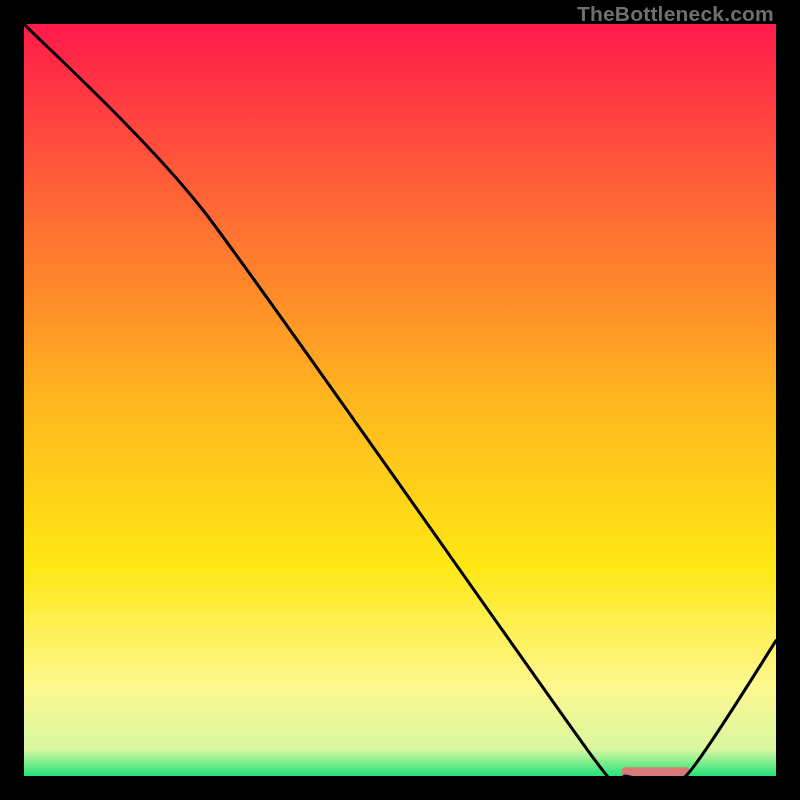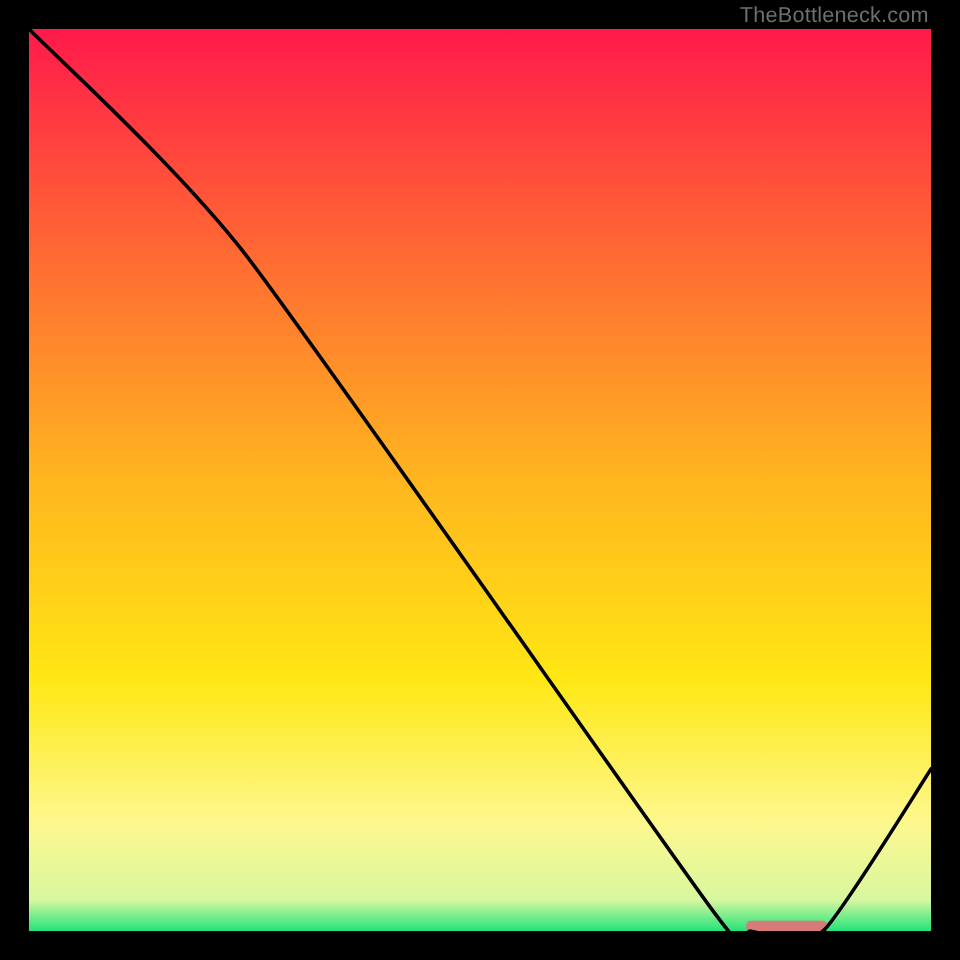--- a/index.html
+++ b/index.html
@@ -22,22 +22,22 @@
     width: 752px;
     height: 752px;
     overflow: hidden;
   }
   .watermark {
     position: absolute;
     top: 2px;
     right: 26px;
     color: #6f6f6f;
     font-family: Arial, Helvetica, sans-serif;
-    font-size: 18px;
-    font-weight: 400;
+    font-size: 21px;
+    font-weight: 700;
     letter-spacing: 0.2px;
   }
   svg { display: block; }
 </style>
 </head>
 <body>
 
 <div class="frame">
   <div class="plot">
     <svg width="752" height="752" viewBox="0 0 752 752" preserveAspectRatio="none">

